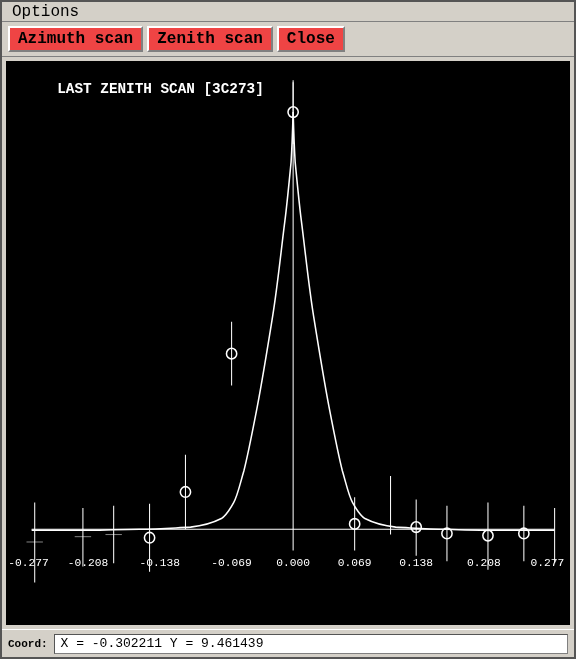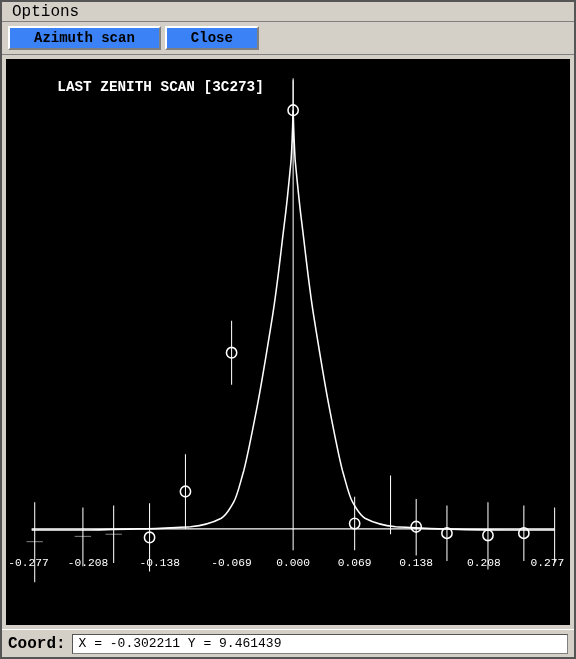--- a/index.html
+++ b/index.html
@@ -65,25 +65,25 @@
     }
     .toolbar {
       background: #d4d0c8;
       padding: 4px 6px;
       display: flex;
       gap: 4px;
       border-bottom: 1px solid #808080;
       flex-shrink: 0;
     }
     .toolbar-btn {
-      padding: 2px 24px;
-      background: #3b82f6;
+      padding: 2px 8px;
+      background: #ef4444;
       border: 2px solid;
       border-color: #ffffff #808080 #808080 #ffffff;
-      font-size: 14px;
+      font-size: 16px;
       font-family: 'Courier New', monospace;
       cursor: pointer;
       font-weight: bold;
     }
     .plot-area {
       flex: 1;
       background: #0ea5e9;
       position: relative;
       overflow: hidden;
       margin: 4px;
@@ -96,21 +96,21 @@
       background: #d4d0c8;
       padding: 3px 6px;
       display: flex;
       align-items: center;
       gap: 6px;
       border-top: 1px solid #ffffff;
       height: 28px;
       flex-shrink: 0;
     }
     .status-label {
-      font-size: 16px;
+      font-size: 11px;
       font-weight: bold;
       font-family: 'Courier New', monospace;
     }
     .status-value {
       flex: 1;
       background: white;
       border: 1px solid #808080;
       border-top-color: #555;
       border-left-color: #555;
       padding: 2px 6px;
@@ -125,20 +125,21 @@
 <body>
 
 <div class="window">
 
   <div class="menu-bar">
     <div class="menu-item">Options</div>
   </div>
 
   <div class="toolbar">
     <button class="toolbar-btn">Azimuth scan</button>
+    <button class="toolbar-btn">Zenith scan</button>
     <button class="toolbar-btn">Close</button>
   </div>
 
   <div class="plot-area">
     <svg class="plot-canvas" viewBox="0 0 550 530" preserveAspectRatio="none">
 
       <rect width="550" height="530" fill="#000000"></rect>
 
       <text x="50" y="30" fill="white" font-family="Courier New" font-size="14" font-weight="bold">LAST ZENITH SCAN [3C273]</text>
 

